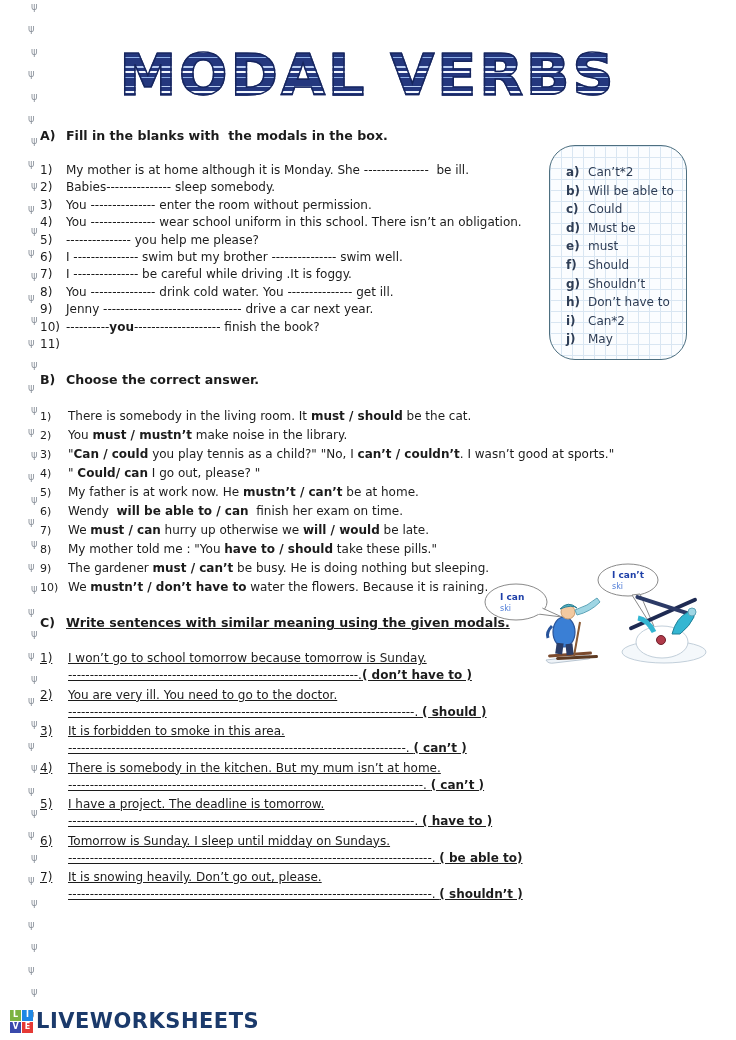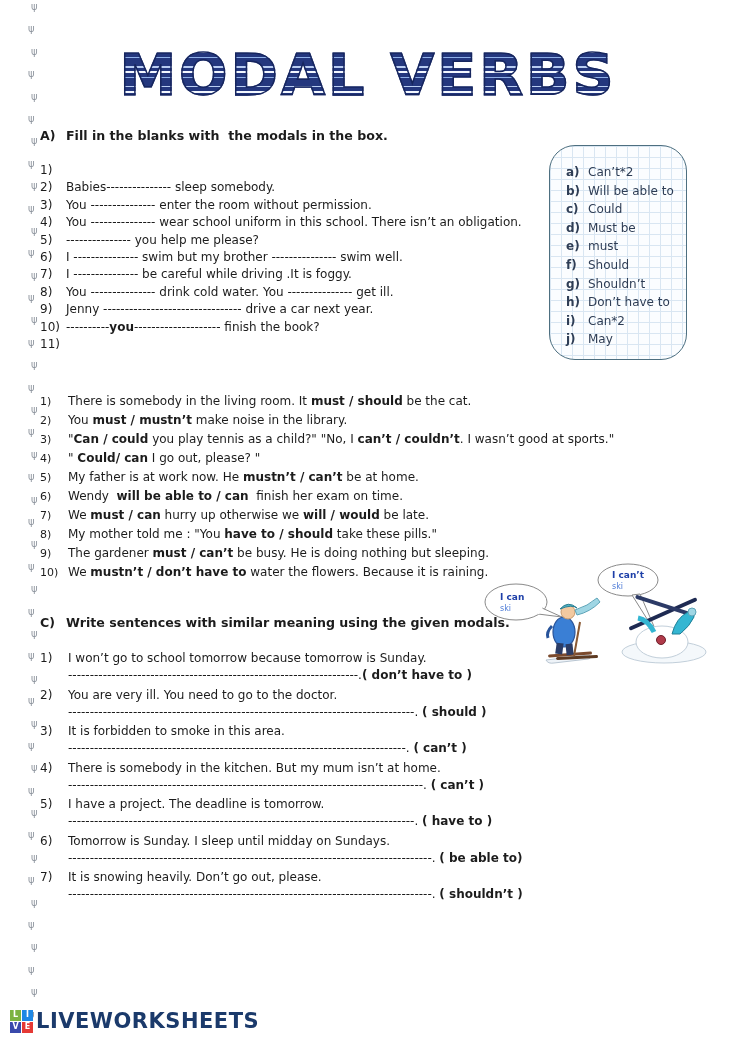--- a/index.html
+++ b/index.html
@@ -63,21 +63,21 @@
   
   #secB{position:absolute;left:40px;top:372px;width:680px;}
   #secB .items{margin-top:20px;}
   #secB .row{line-height:18px;}
   #secB .num{flex:0 0 28px;font-size:11px;}
 
   
   #cartoon{position:absolute;left:476px;top:560px;width:240px;height:105px;}
 
   
-  #secC{position:absolute;left:40px;top:615px;width:680px;}
+  #secC{position:absolute;left:40px;top:615px;width:680px;text-decoration:underline;}
   #secC .items{margin-top:20px;}
   .c-item{margin-bottom:2.5px;}
   .c-line1,.c-line2{display:flex;white-space:pre;font-size:12px;line-height:17px;}
   .c-line1 .num{flex:0 0 28px;}
   .c-line2{padding-left:28px;}
 
   
   #footer{position:absolute;left:10px;top:1009px;display:flex;align-items:center;}
   .logo-grid{display:grid;grid-template-columns:11px 11px;grid-template-rows:11px 11px;gap:1px;margin-right:3px;}
   .logo-sq{display:flex;align-items:center;justify-content:center;color:#fff;font-size:8px;font-weight:bold;line-height:1;}
@@ -140,20 +140,21 @@
   <div class="title-wrap">
     <span class="title-text">MODAL VERBS</span>
   </div>
 
   <div id="secA">
     <div class="sec-heading"><span class="sec-label">A)</span><span>Fill in the blanks with  the modals in the box.</span></div>
     <div class="items">
 
         <div class="row">
           <span class="num">1)</span>
+          <span class="txt"><span>My mother is at home although it is Monday. She ---------------  be ill.</span></span>
         </div>
 
         <div class="row">
           <span class="num">2)</span>
           <span class="txt"><span>Babies--------------- sleep somebody.</span></span>
         </div>
 
         <div class="row">
           <span class="num">3)</span>
           <span class="txt"><span>You --------------- enter the room without permission.</span></span>
@@ -249,20 +250,21 @@
         </div>
 
         <div class="opt">
           <span class="opt-letter">j)</span>
           <span class="opt-label">May</span>
         </div>
       </div>
   </div>
 
   <div id="secB">
+    <div class="sec-heading"><span class="sec-label">B)</span><span>Choose the correct answer.</span></div>
     <div class="items">
 
         <div class="row">
           <span class="num">1)</span>
           <span class="txt"><span>There is somebody in the living room. It </span><span class="bseg">must / should</span><span> be the cat.</span></span>
         </div>
 
         <div class="row">
           <span class="num">2)</span>
           <span class="txt"><span>You </span><span class="bseg">must / mustn’t</span><span> make noise in the library.</span></span>

